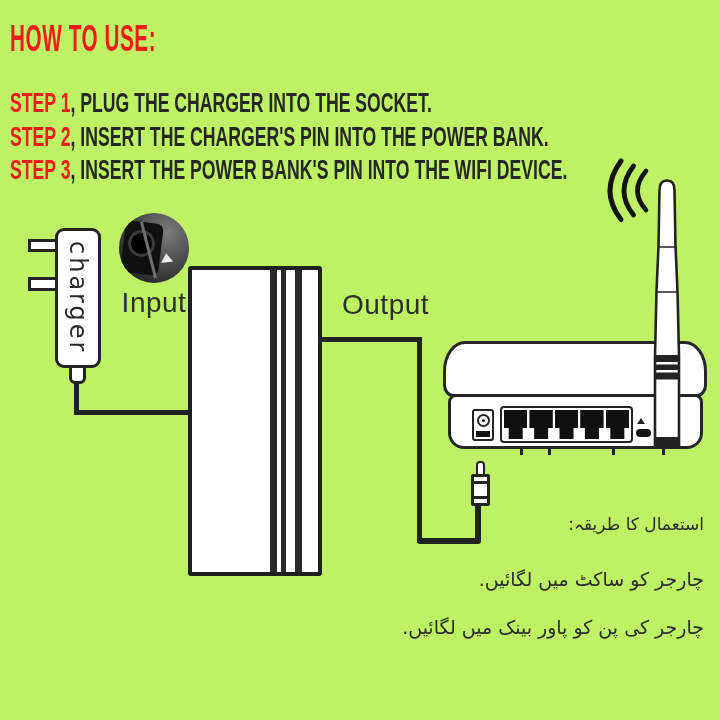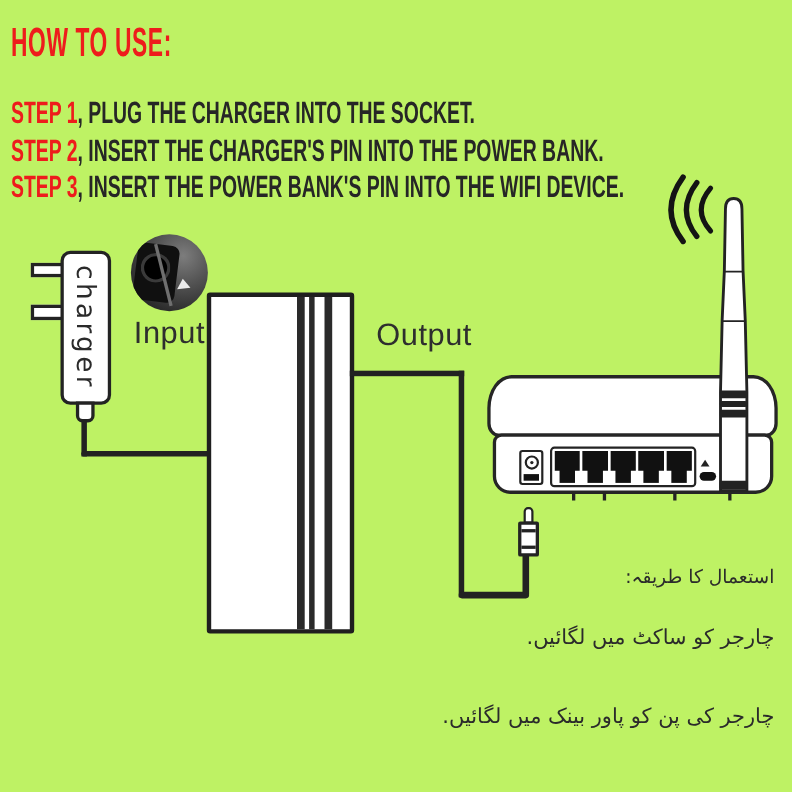--- a/index.html
+++ b/index.html
@@ -155,15 +155,15 @@
       <path d="M 658.5 247 L 675.5 247 M 656.5 292 L 677.5 292" stroke="#232323" stroke-width="1.6"></path>
       <rect x="654.5" y="355" width="25" height="7" rx="2" fill="#232323"></rect>
       <rect x="654.5" y="364.5" width="25" height="5.5" rx="2" fill="#232323"></rect>
       <rect x="654.5" y="372.5" width="25" height="7" rx="2" fill="#232323"></rect>
       <rect x="654" y="437" width="26" height="8" rx="2" fill="#232323"></rect>
     </g>
   </svg>
 
   <div class="u-line u-body" style="top:568px;">چارجر کو ساکٹ میں لگائیں.</div>
   <div class="u-line u-head" style="top:514px;">استعمال کا طریقہ:</div>
-  <div class="u-line u-body" style="top:640px;">چارجر کی پن کو پاور بینک میں لگائیں.</div>
+  <div class="u-line u-body" style="top:616px;">چارجر کی پن کو پاور بینک میں لگائیں.</div>
 
 </div>
 
 </body></html>

